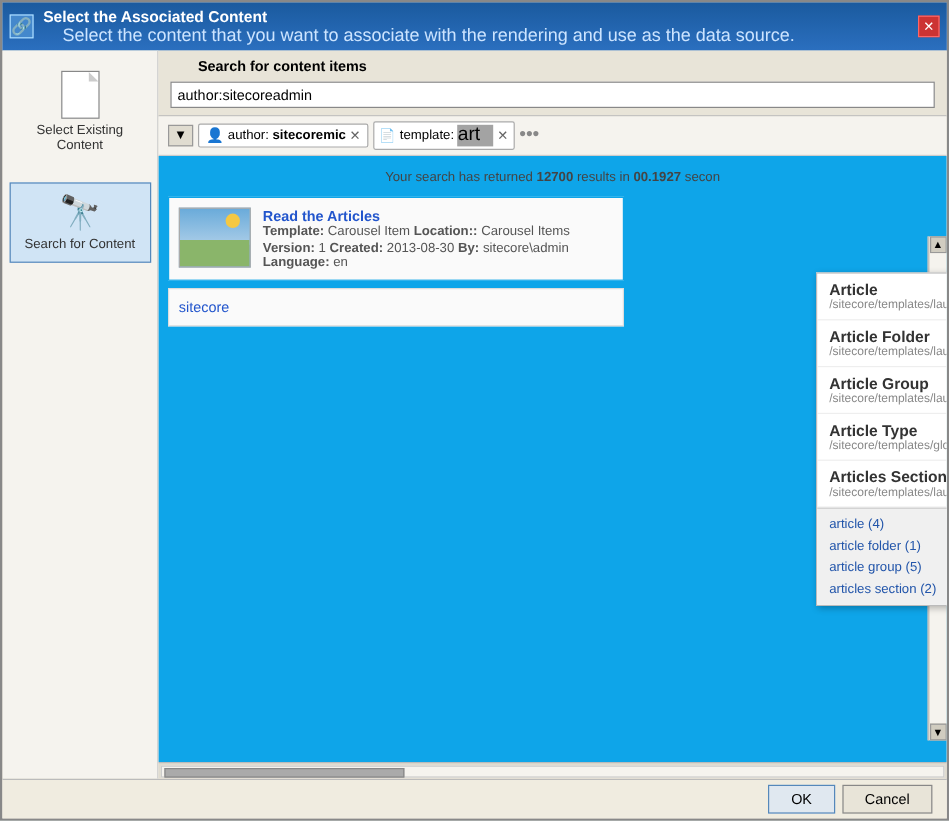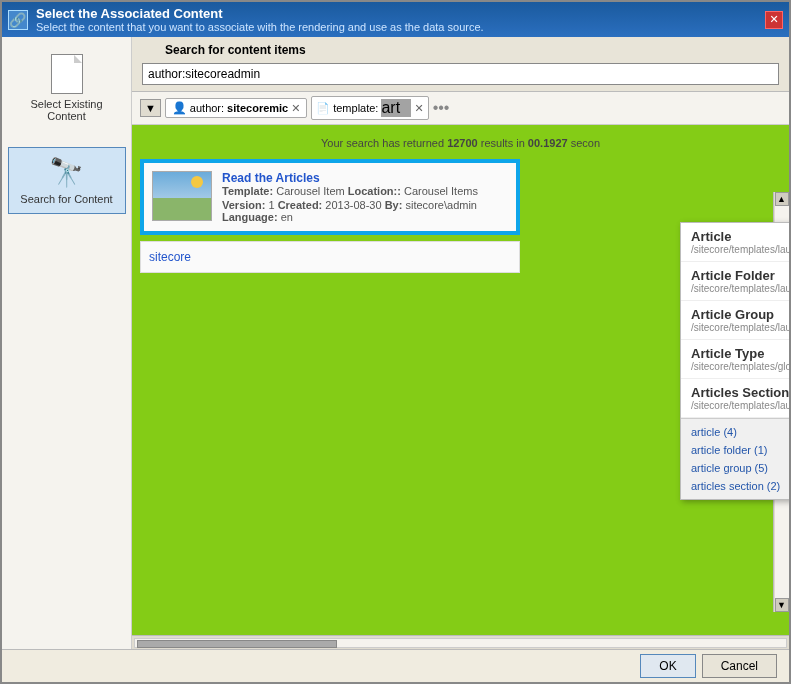--- a/index.html
+++ b/index.html
@@ -4,21 +4,21 @@
   <style>
     * { box-sizing: border-box; margin: 0; padding: 0; }
     body { font-family: 'Segoe UI', Tahoma, Arial, sans-serif; font-size: 12px; background: #d4d0c8; }
 
     .window { width: 791px; height: 684px; background: #f0ece0; border: 2px solid #888; position: relative; display: flex; flex-direction: column; }
 
     .title-bar { background: linear-gradient(to bottom, #1a5a9e, #2b6fbf); color: white; display: flex; align-items: center; padding: 4px 6px; gap: 8px; min-height: 32px; }
     .title-icon { width: 20px; height: 20px; background: #4488cc; border: 1px solid #aaddff; display: flex; align-items: center; justify-content: center; font-size: 14px; }
     .title-text { flex: 1; }
     .title-main { font-size: 13px; font-weight: bold; }
-    .title-sub { font-size: 11px; color: #cce4ff; }
+    .title-sub { font-size: 15px; color: #cce4ff; margin-left: 16px; }
     .close-btn { width: 18px; height: 18px; background: #cc3333; border: 1px solid #ff6666; color: white; font-size: 11px; display: flex; align-items: center; justify-content: center; cursor: pointer; }
 
     .content-area { display: flex; flex: 1; overflow: hidden; }
 
     .sidebar { width: 130px; background: #f5f3ee; border-right: 1px solid #ccc; display: flex; flex-direction: column; align-items: center; padding: 8px 4px; gap: 16px; }
 
     .sidebar-item { width: 118px; display: flex; flex-direction: column; align-items: center; padding: 8px 4px; cursor: pointer; border: 1px solid transparent; text-align: center; gap: 4px; }
     .sidebar-item.active { background: #d0e4f5; border: 1px solid #5588bb; }
     .sidebar-item-label { font-size: 11px; color: #333; }
 
@@ -45,25 +45,25 @@
     .template-tag .tag-close { cursor: pointer; color: #666; }
 
     .dropdown-overlay { position: absolute; top: 185px; left: 548px; width: 240px; background: white; border: 1px solid #bbb; box-shadow: 2px 2px 6px rgba(0,0,0,0.3); z-index: 100; }
     .dropdown-item { padding: 6px 10px; cursor: pointer; border-bottom: 1px solid #eee; }
     .dropdown-item-title { font-size: 13px; font-weight: bold; color: #333; }
     .dropdown-item-path { font-size: 10px; color: #888; white-space: nowrap; overflow: hidden; text-overflow: ellipsis; }
 
     .dropdown-footer { background: #f0f0f0; border-top: 1px solid #ccc; padding: 4px 0; }
     .dropdown-footer-item { padding: 3px 10px; font-size: 11px; color: #2255aa; cursor: pointer; }
 
-    .results-area { flex: 1; overflow-y: auto; padding: 8px; background: #84cc16; }
+    .results-area { flex: 1; overflow-y: auto; padding: 8px; background: #0ea5e9; }
     .results-summary { font-size: 11px; color: #444; margin-bottom: 10px; margin-top: 4px; text-align: center; }
     .results-summary .highlight { font-weight: bold; }
 
-    .result-item { display: flex; gap: 10px; padding: 8px; border: 4px solid #0ea5e9; margin-bottom: 6px; background: #fafafa; width: 380px; }
+    .result-item { display: flex; gap: 10px; padding: 8px; border: 1px solid #0ea5e9; margin-bottom: 6px; background: #fafafa; width: 380px; }
     .result-thumb { width: 60px; height: 50px; background: #8ab4d0; border: 1px solid #aaa; overflow: hidden; position: relative; flex-shrink: 0; }
     .thumb-sky { position: absolute; top: 0; left: 0; right: 0; height: 30px; background: linear-gradient(to bottom, #6aabda, #aacde8); }
     .thumb-ground { position: absolute; bottom: 0; left: 0; right: 0; height: 22px; background: #8ab56a; }
     .thumb-sun { position: absolute; top: 4px; right: 8px; width: 12px; height: 12px; background: #f5c842; border-radius: 50%; }
     .result-info { flex: 1; }
     .result-title { color: #2255cc; font-weight: bold; font-size: 12px; cursor: pointer; text-decoration: none; }
     .result-meta { font-size: 11px; color: #555; }
     .result-meta span { font-weight: bold; }
     .result-version { font-size: 11px; color: #555; margin-top: 2px; }
 

